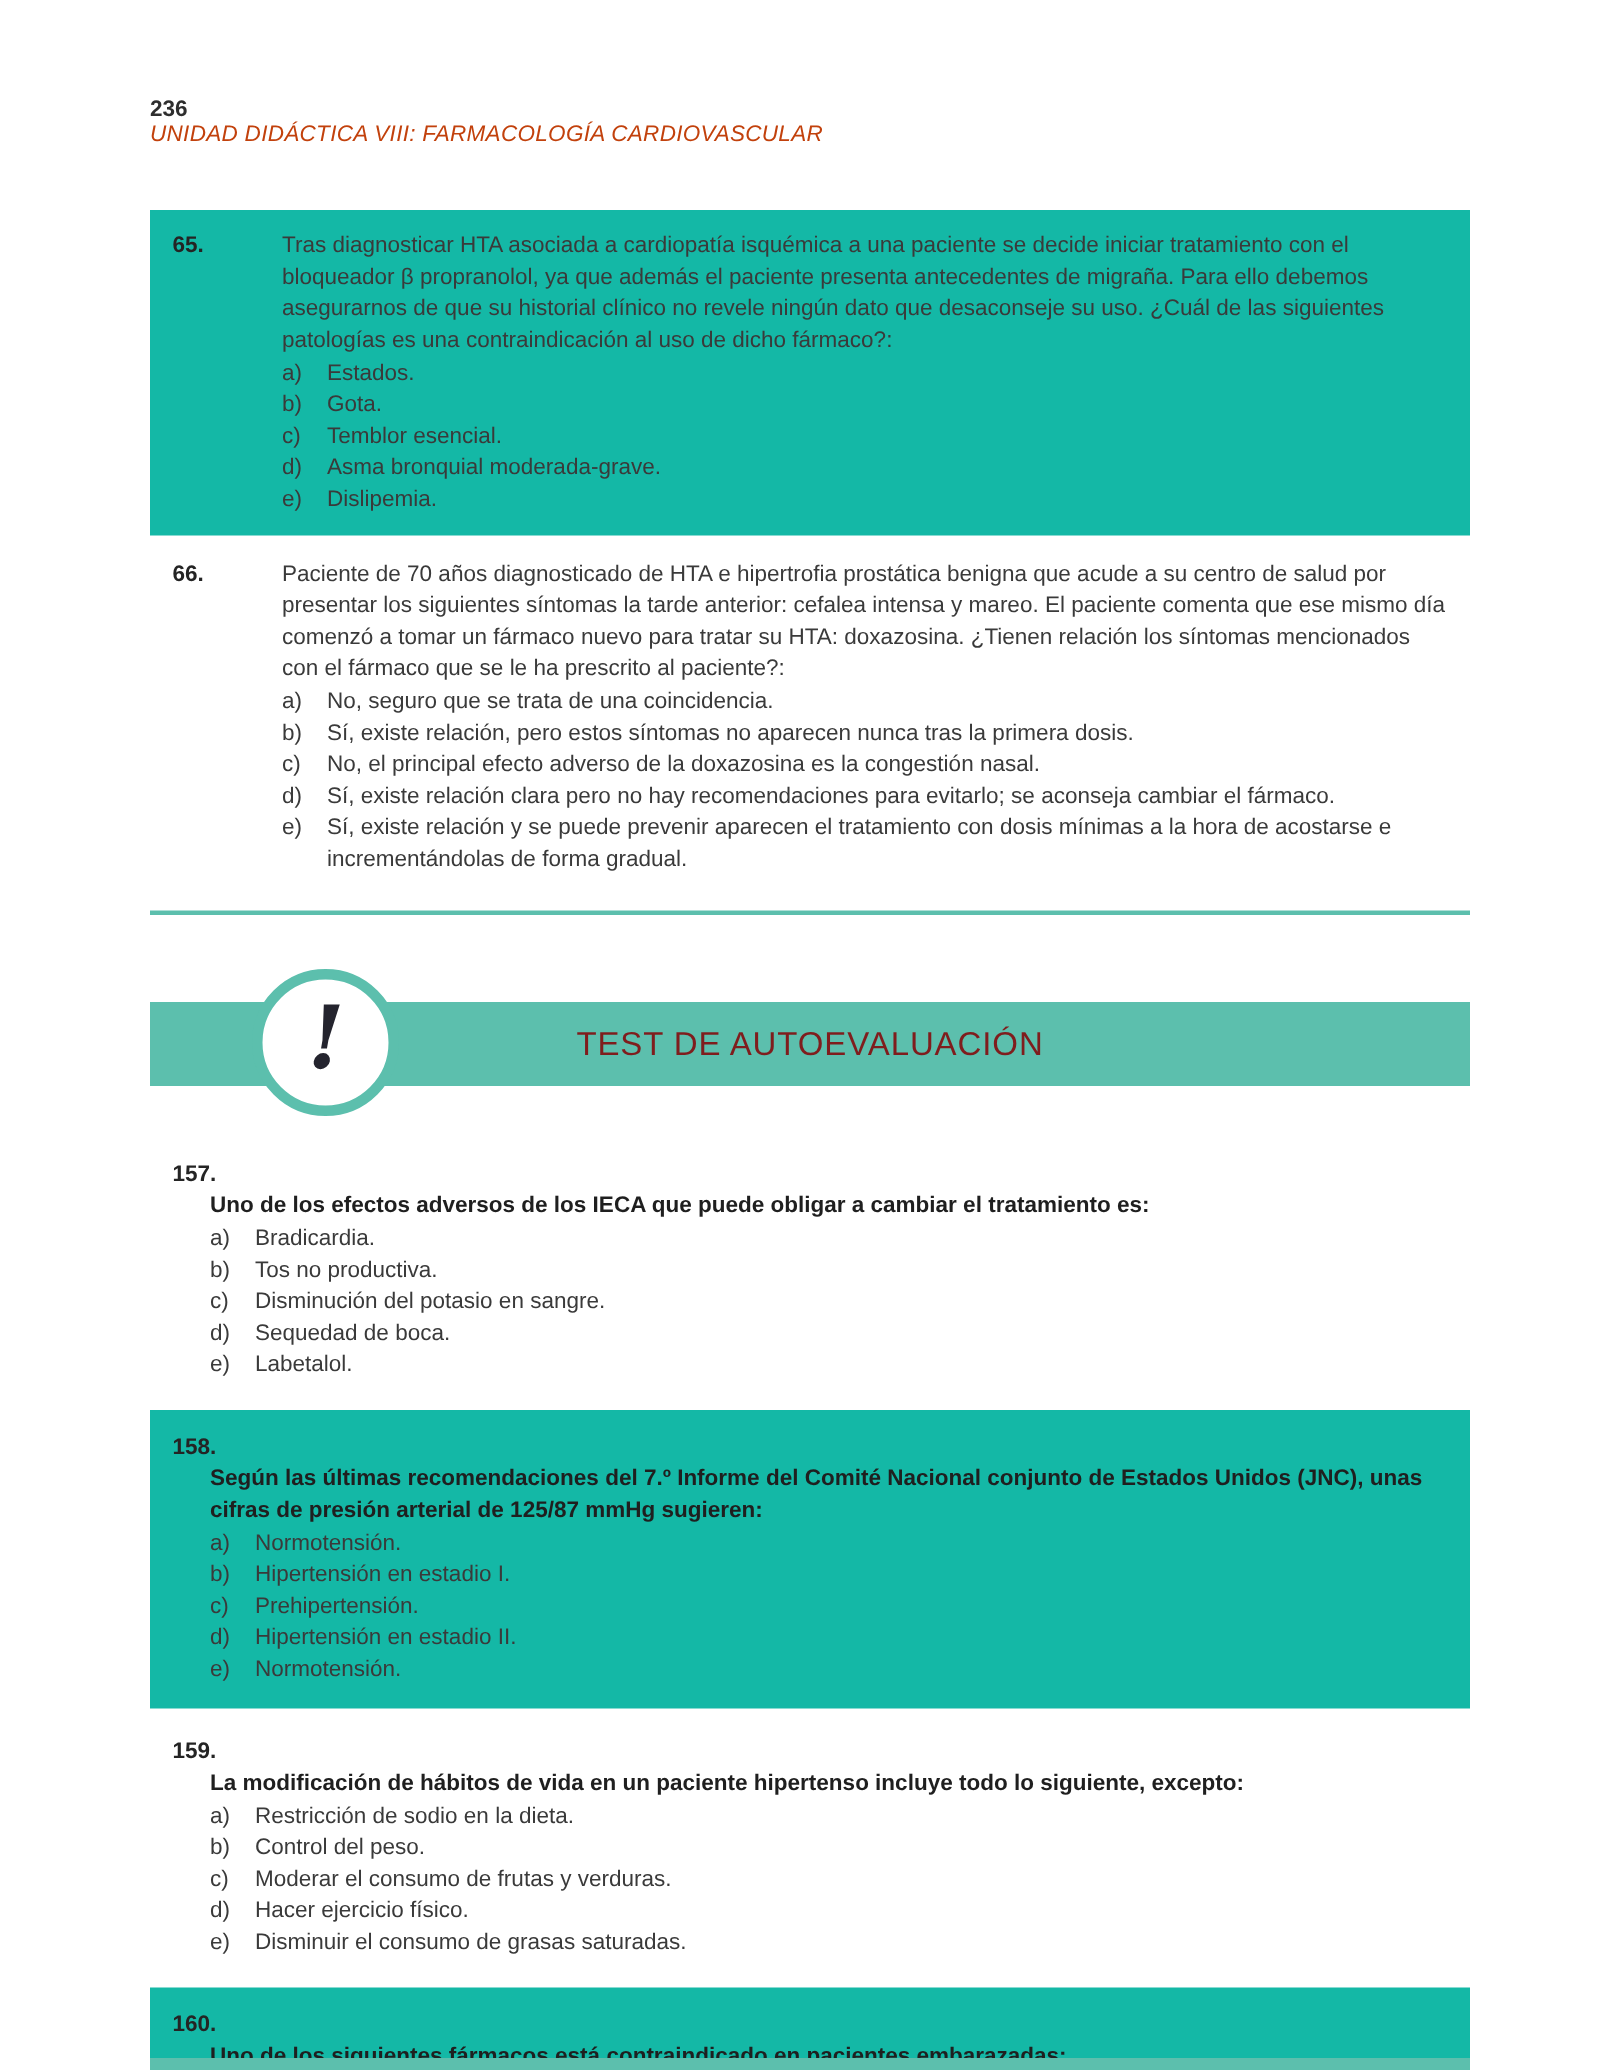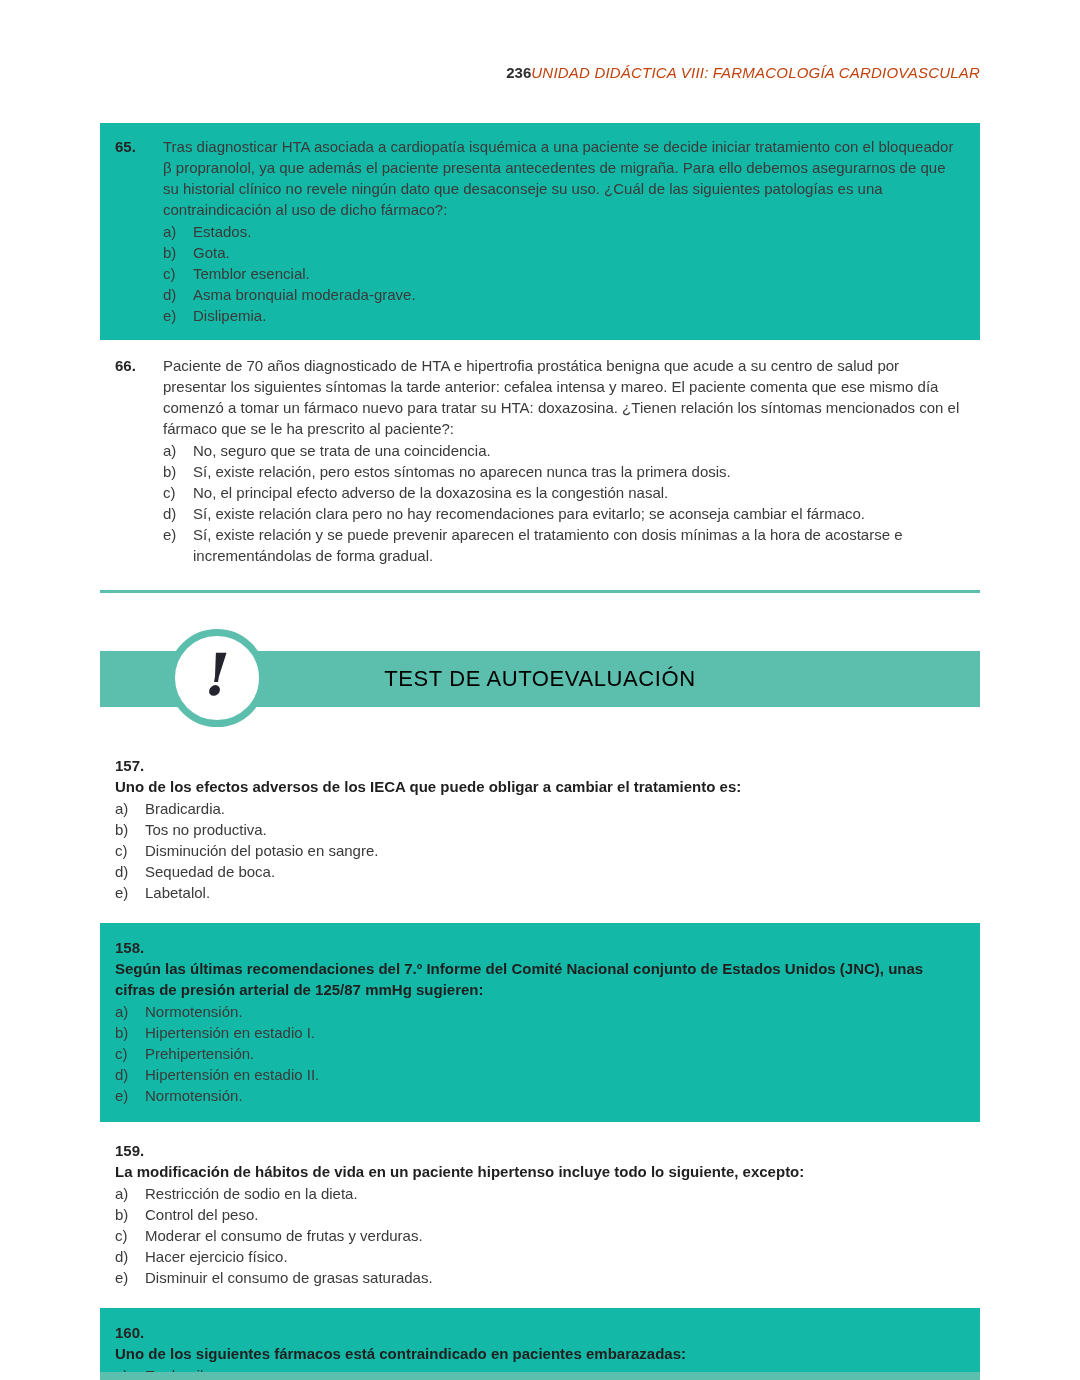--- a/index.html
+++ b/index.html
@@ -14,41 +14,42 @@
     box-sizing: border-box;
   }
   .content { margin: 0 100px; }
   
   .page-header {
     display: flex;
     justify-content: flex-end;
     align-items: baseline;
     padding-top: 64px;
     font-size: 15px;
+    flex-direction: column;
   }
   .page-number { font-weight: bold; color: #2e2e2e; }
   .header-title { font-style: italic; color: #c2410c; letter-spacing: 0.2px; }
   
   .questions { margin-top: 42px; }
   .question {
     display: flex;
     padding: 13px 16px 14px 15px;
     font-size: 15px;
     line-height: 1.4;
     margin-bottom: 2px;
     box-sizing: border-box;
   }
   .question.highlight { background: #14b8a6; }
   .q-number {
     width: 48px;
     flex-shrink: 0;
     font-weight: bold;
     color: #242424;
   }
-  .q-body { flex: 1; }
+  .q-body { flex: 1; margin-left: 25px; }
   .q-text { margin-bottom: 1px; }
   .bold-question .q-text { font-weight: bold; color: #1f1f1f; }
   .option { display: flex; }
   .opt-letter { width: 30px; flex-shrink: 0; }
   .opt-text { flex: 1; }
   
   .teal-rule {
     border: none;
     border-top: 3px solid #5cbfad;
     margin: 10px 0 0 0;
@@ -57,21 +58,21 @@
   .banner {
     position: relative;
     margin-top: 58px;
     height: 56px;
     background: #5cbfad;
     display: flex;
     align-items: center;
     justify-content: center;
   }
   .banner-title {
-    color: #000000;
+    color: #7f1d1d;
     font-size: 22px;
     letter-spacing: 0.6px;
   }
   .banner-icon {
     position: absolute;
     left: 68px;
     top: -22px;
     width: 84px;
     height: 84px;
     background: #ffffff;

